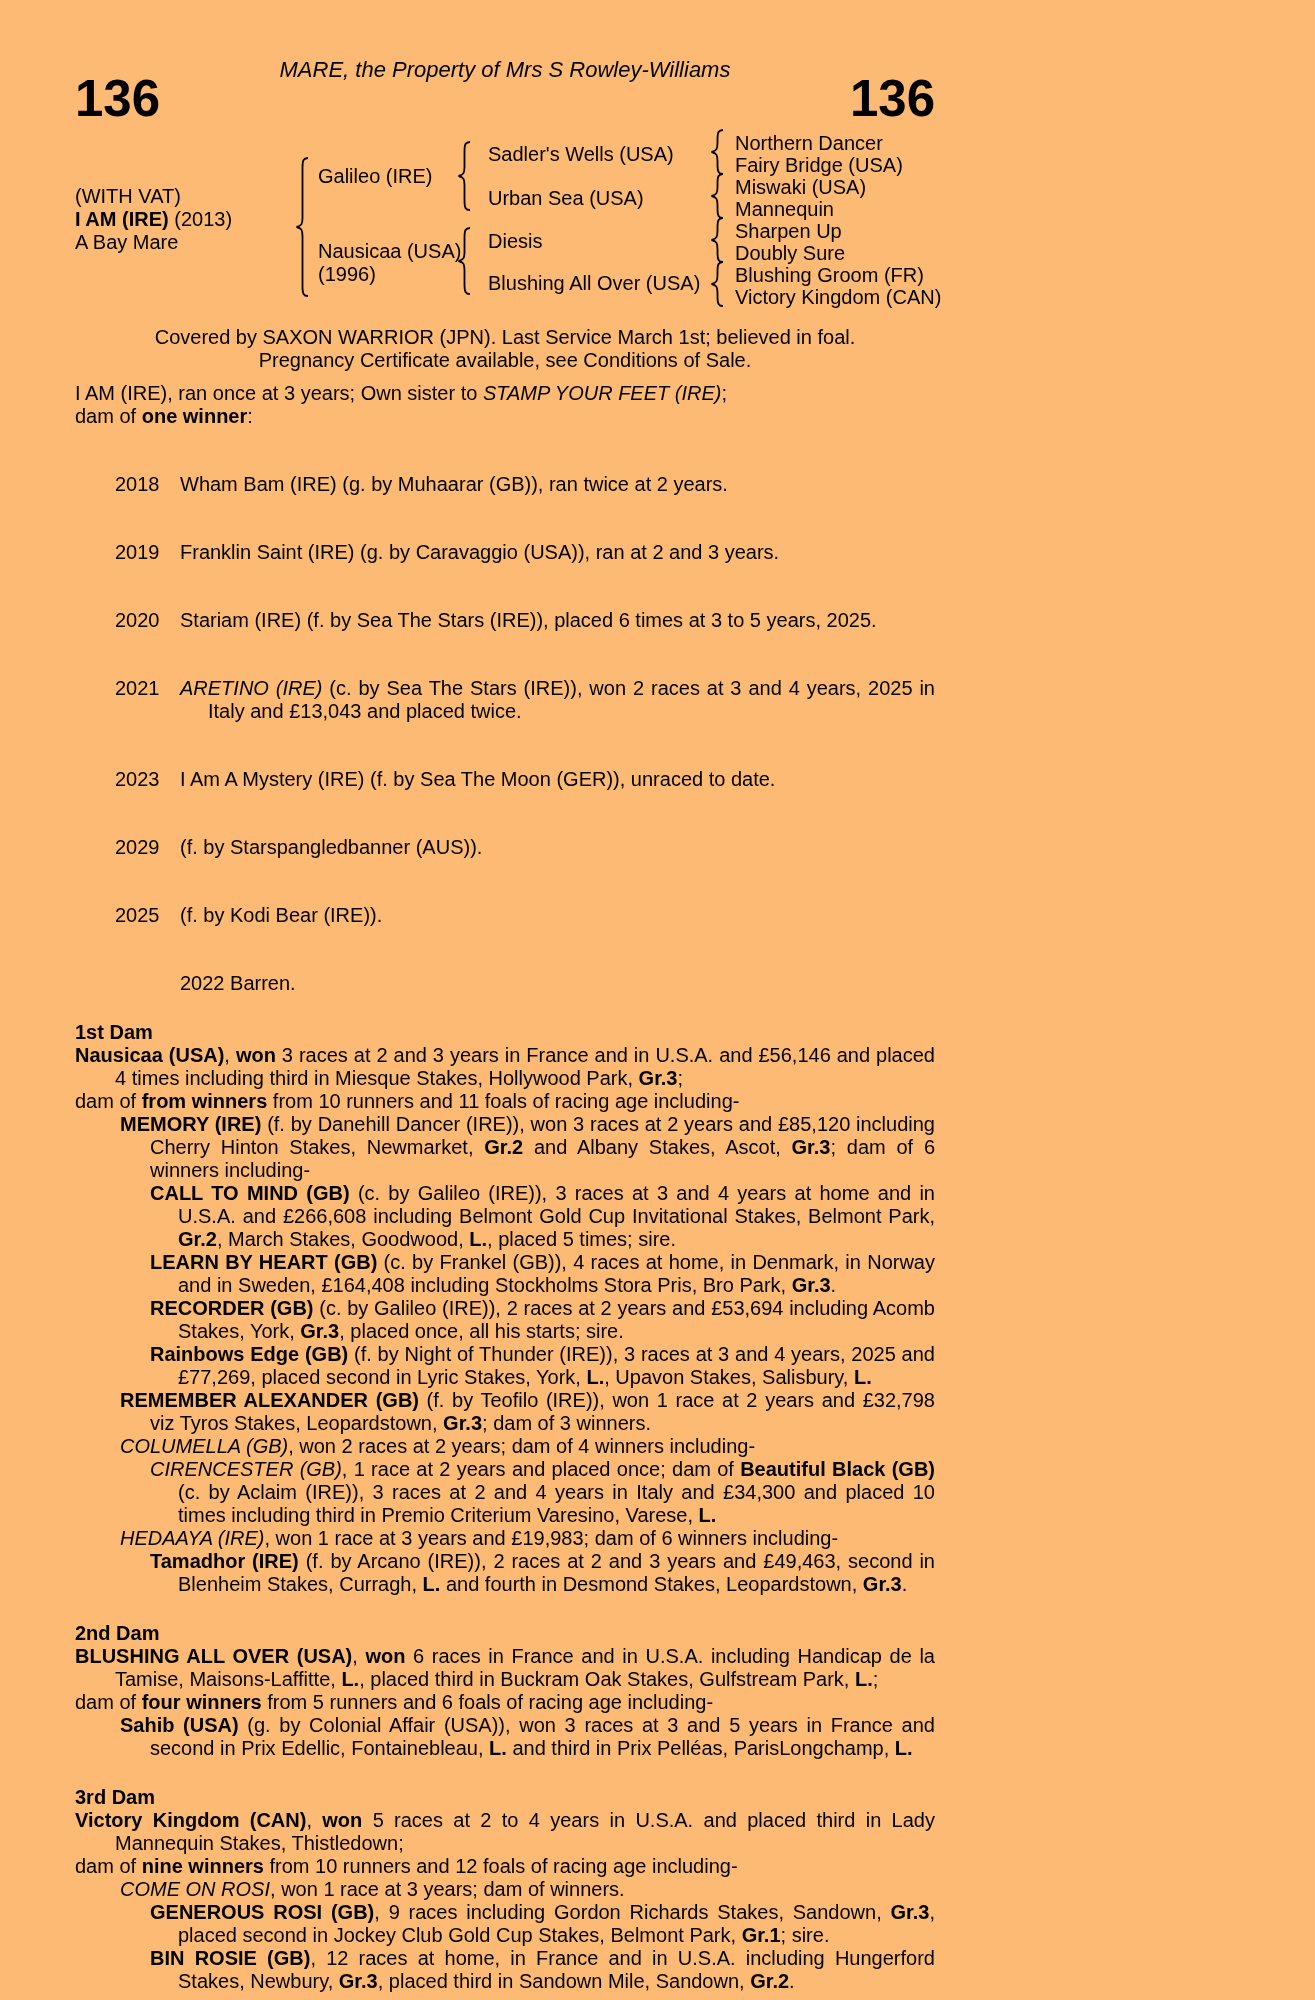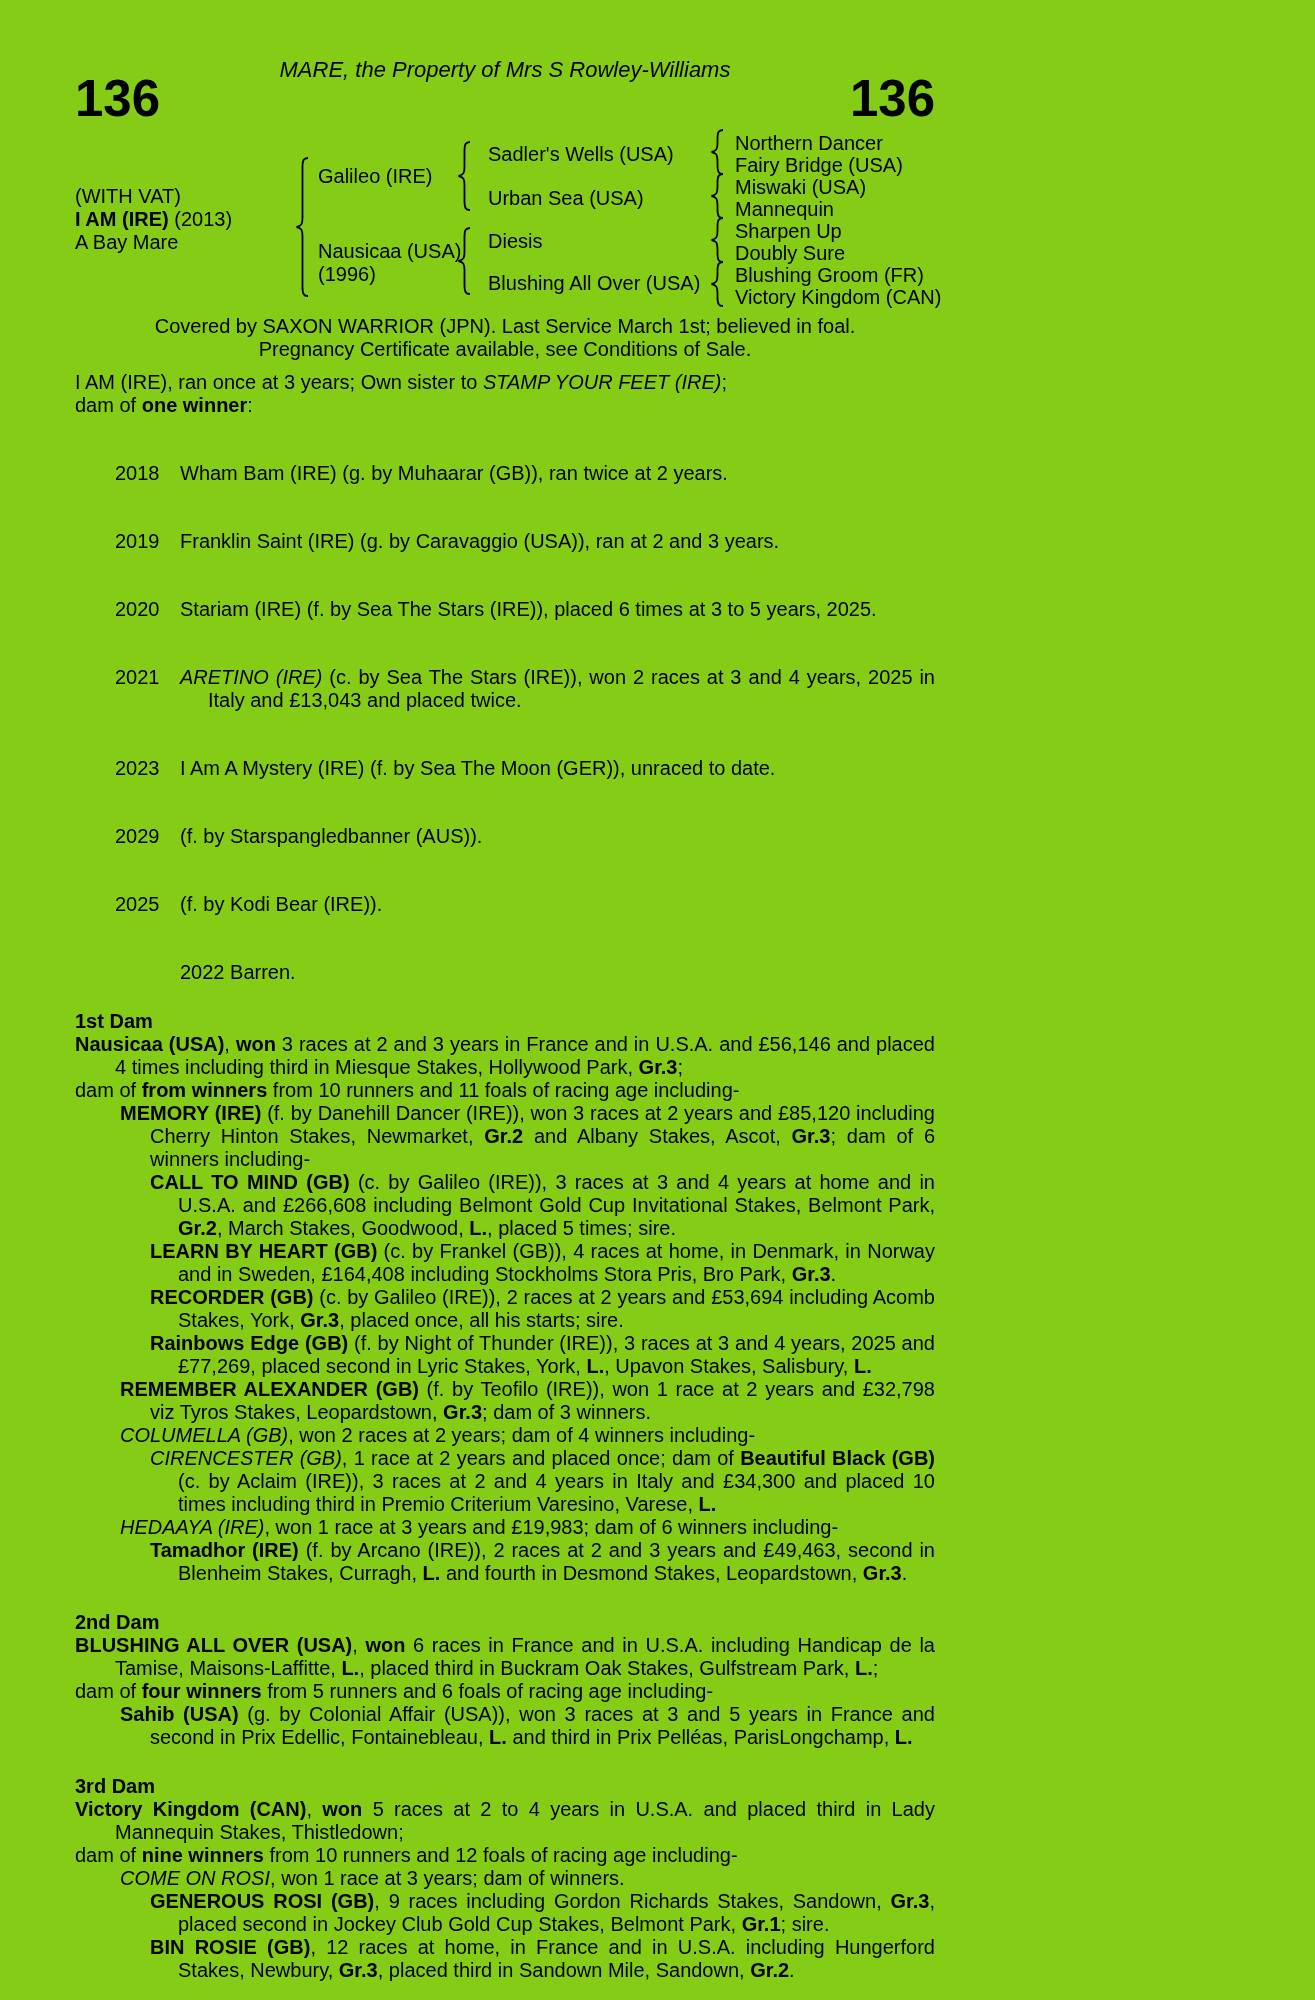--- a/index.html
+++ b/index.html
@@ -1,16 +1,16 @@
 <!DOCTYPE html>
 <html><head>
 <meta charset="utf-8">
 <style>
   html,body{margin:0;padding:0;background:#fff;}
-  .page{position:relative;width:1315px;height:2000px;background:#84cc16;color:#000;
+  .page{position:relative;width:1315px;height:2000px;background:#fdba74;color:#000;
         font-family:"Liberation Sans","DejaVu Sans",sans-serif;font-size:20px;line-height:23px;overflow:hidden;}
   .content{position:absolute;left:75px;top:0;width:860px;}
   
   .header{position:relative;height:125px;}
   .title{position:absolute;top:58px;left:0;width:100%;text-align:center;
          font-style:italic;font-size:22px;white-space:nowrap;}
   .lot{position:absolute;top:76px;font-size:51px;line-height:46px;font-weight:bold;}
   .lot-left{left:0;}
   .lot-right{right:0;}
   
@@ -18,21 +18,21 @@
   .ped-item{position:absolute;white-space:nowrap;}
   .brace{position:absolute;display:block;}
   .b-big{left:220px;top:32px;}
   .b-m1{left:382px;top:16px;}
   .b-m2{left:382px;top:102px;}
   .b-s1{left:635px;top:4px;}
   .b-s2{left:635px;top:48px;}
   .b-s3{left:635px;top:92px;}
   .b-s4{left:635px;top:136px;}
   
-  .covered{text-align:center;margin-top:2px;}
+  .covered{text-align:center;margin-top:13px;}
   
   .bodytext{margin-top:10px;}
   .p0{padding-left:40px;text-indent:-40px;text-align:justify;}
   .p1{padding-left:75px;text-indent:-30px;text-align:justify;}
   .p2{padding-left:103px;text-indent:-28px;text-align:justify;}
   .h{font-weight:bold;margin-top:26px;}
   .prod{position:relative;padding-left:133px;text-indent:-28px;text-align:justify;margin-top:45px;}
   .prod .year{position:absolute;left:40px;top:0;text-indent:0;}
   .b{font-weight:bold;margin-top:43px;}
   .i{font-style:italic;}

